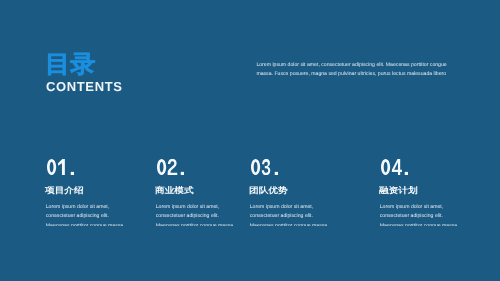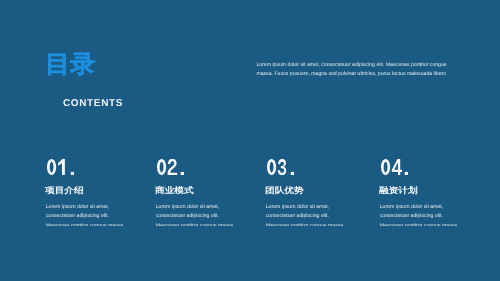--- a/index.html
+++ b/index.html
@@ -17,22 +17,22 @@
   
   .title-cn{
     position:absolute;left:44.9px;top:53.0px;
     font-size:23.8px;line-height:23.8px;letter-spacing:0px;
     -webkit-text-stroke:0.55px #1b8ede;
     transform:scaleX(1.06);transform-origin:left top;font-weight:700;color:#1b8ede;
     margin:0;white-space:nowrap;
   }
   .title-en{
     position:absolute;left:46px;top:82px;
-    font-size:10px;line-height:9px;font-weight:700;color:#eef4f8;
-    letter-spacing:0.63px;margin:17px;white-space:nowrap;
+    font-size:13px;line-height:9px;font-weight:700;color:#eef4f8;
+    letter-spacing:0.63px;margin:0;white-space:nowrap;
   }
   .intro{
     position:absolute;left:256.4px;top:61.2px;width:196px;
     font-size:5.15px;line-height:9.0px;color:#e3edf5;font-weight:400;
     text-align:left;
   }
 
   
   .cols{position:absolute;left:42px;top:0;width:430px;height:281px;}
   .col{position:absolute;top:0;width:106px;height:281px;}
@@ -88,21 +88,21 @@
             <path d="M6.3 50.0C6.3 22.4 19.0 0.0 34.8 0.0C50.5 0.0 63.2 22.4 63.2 50.0C63.2 77.6 50.5 100.0 34.8 100.0C19.0 100.0 6.3 77.6 6.3 50.0ZM22.9 50.0C22.9 68.4 28.2 83.4 34.8 83.4C41.3 83.4 46.6 68.4 46.6 50.0C46.6 31.6 41.3 16.6 34.8 16.6C28.2 16.6 22.9 31.6 22.9 50.0Z" transform="translate(0,0)"></path>
             <path d="M33.1 100L33.1 27.0L8.7 41.5L8.7 26.5L35.5 0L51.2 0L51.2 100Z" transform="translate(66,0)"></path>
             <path d="M21.8 100L21.8 80L41.8 80L41.8 100Z" transform="translate(132,0)"></path>
           </svg>
         </div>
       <div class="col-head">项目介绍</div>
       <div class="col-body">Lorem ipsum dolor sit amet, consectetuer adipiscing elit. Maecenas porttitor congue massa.</div>
       <div class="col-bar" style="background: rgb(27, 144, 236);"></div>
     </div>
 
-    <div class="col" style="left:220px">
+    <div class="col" style="left:204px">
       <div class="col-num">
           <svg xmlns="http://www.w3.org/2000/svg" viewBox="0 0 185 100" width="29.785" height="16.1" fill="#f5f9fc">
             <path d="M6.3 50.0C6.3 22.4 19.0 0.0 34.8 0.0C50.5 0.0 63.2 22.4 63.2 50.0C63.2 77.6 50.5 100.0 34.8 100.0C19.0 100.0 6.3 77.6 6.3 50.0ZM22.9 50.0C22.9 68.4 28.2 83.4 34.8 83.4C41.3 83.4 46.6 68.4 46.6 50.0C46.6 31.6 41.3 16.6 34.8 16.6C28.2 16.6 22.9 31.6 22.9 50.0Z" transform="translate(0,0)"></path>
             <path d="M33.5 101C18.5 101 7.3 89.5 6.8 69.5L20.8 69.5C21.4 80.6 26.4 85.6 34.1 85.6C41.9 85.6 47 80.1 47 71.6C47 62.1 41.5 57.6 31 57.6L26 57.6L26 43.1L31 43.1C40.5 43.1 45 38.6 45 30.6C45 22.6 40.5 17.6 33.8 17.6C26.8 17.6 22.5 22.6 22 32.6L9 32.6C9.5 13.1 19.5 -1 34 -1C48.5 -1 58 9 58 25.5C58 36.5 53 43.5 44.5 47.5C53.5 51 60 58 60 71C60 88.5 48.5 101 33.5 101Z" transform="translate(66,0)"></path>
             <path d="M21.8 100L21.8 80L41.8 80L41.8 100Z" transform="translate(132,0)"></path>
           </svg>
         </div>
       <div class="col-head">团队优势</div>
       <div class="col-body">Lorem ipsum dolor sit amet, consectetuer adipiscing elit. Maecenas porttitor congue massa.</div>
       <div class="col-bar" style="background: rgb(7, 87, 180);"></div>

